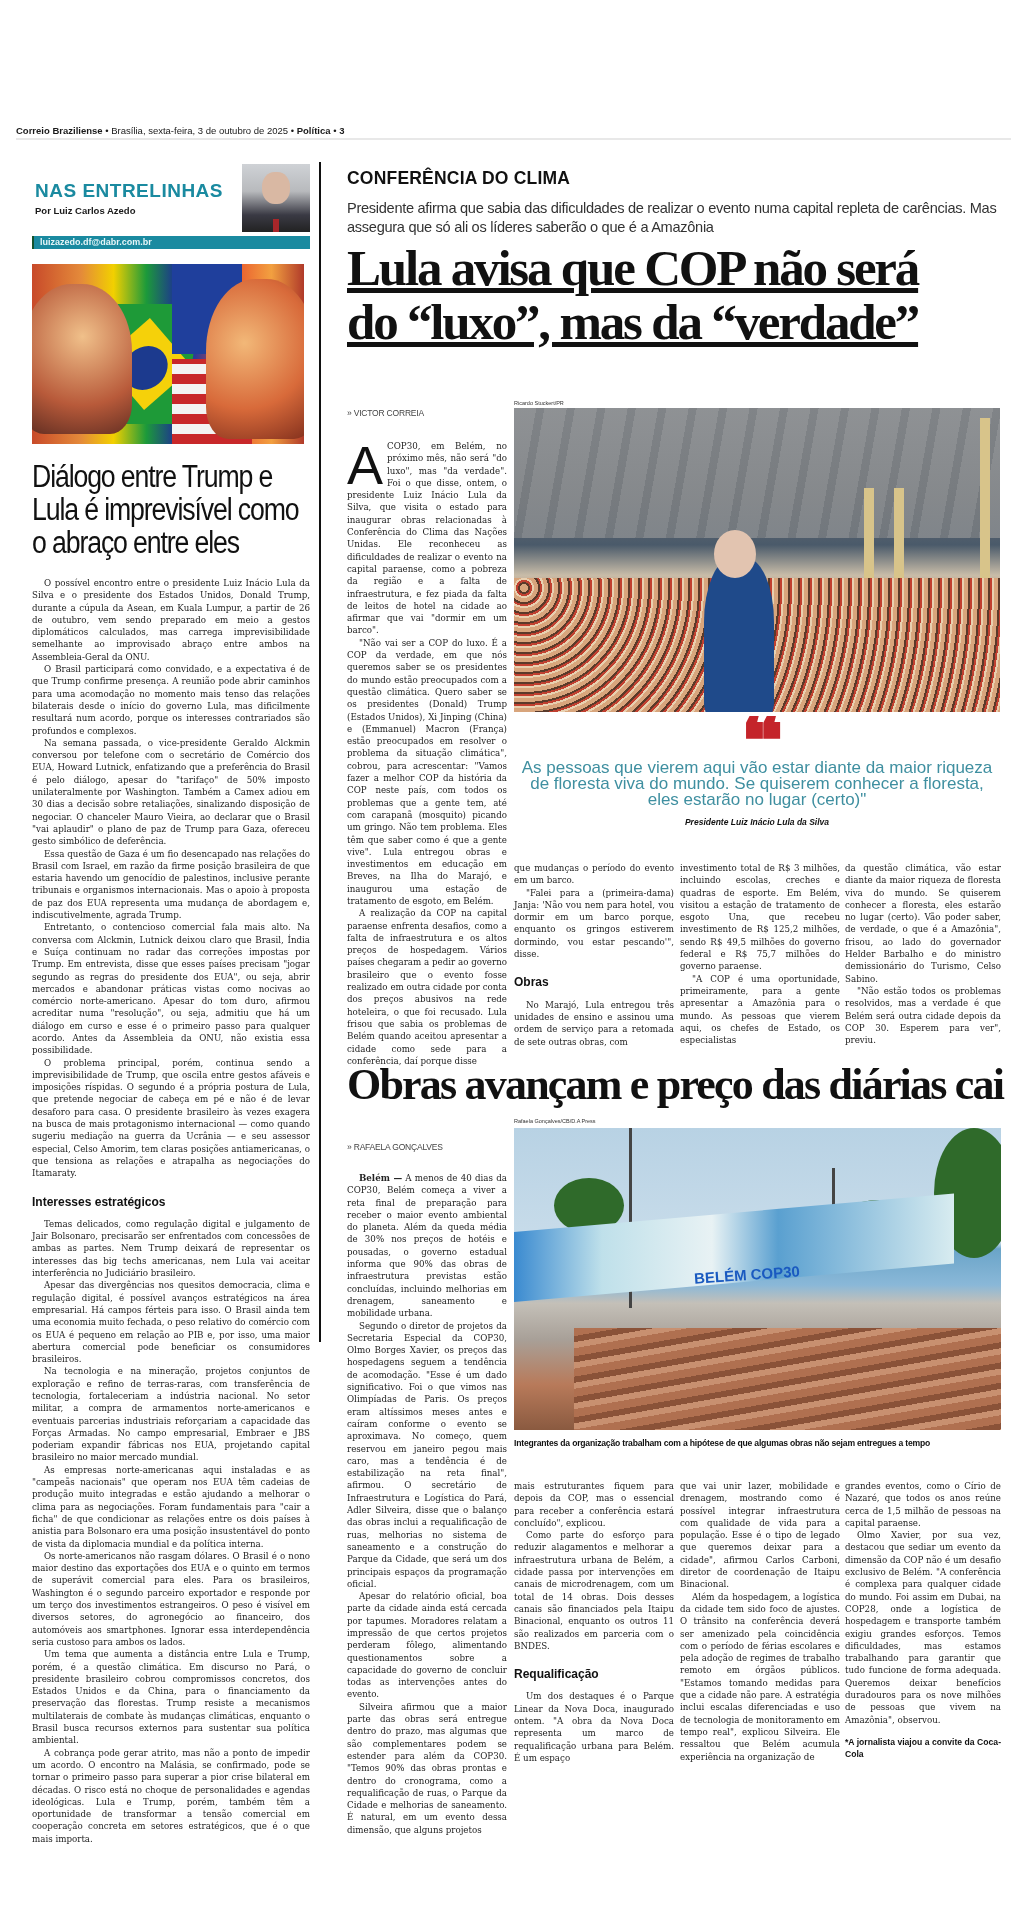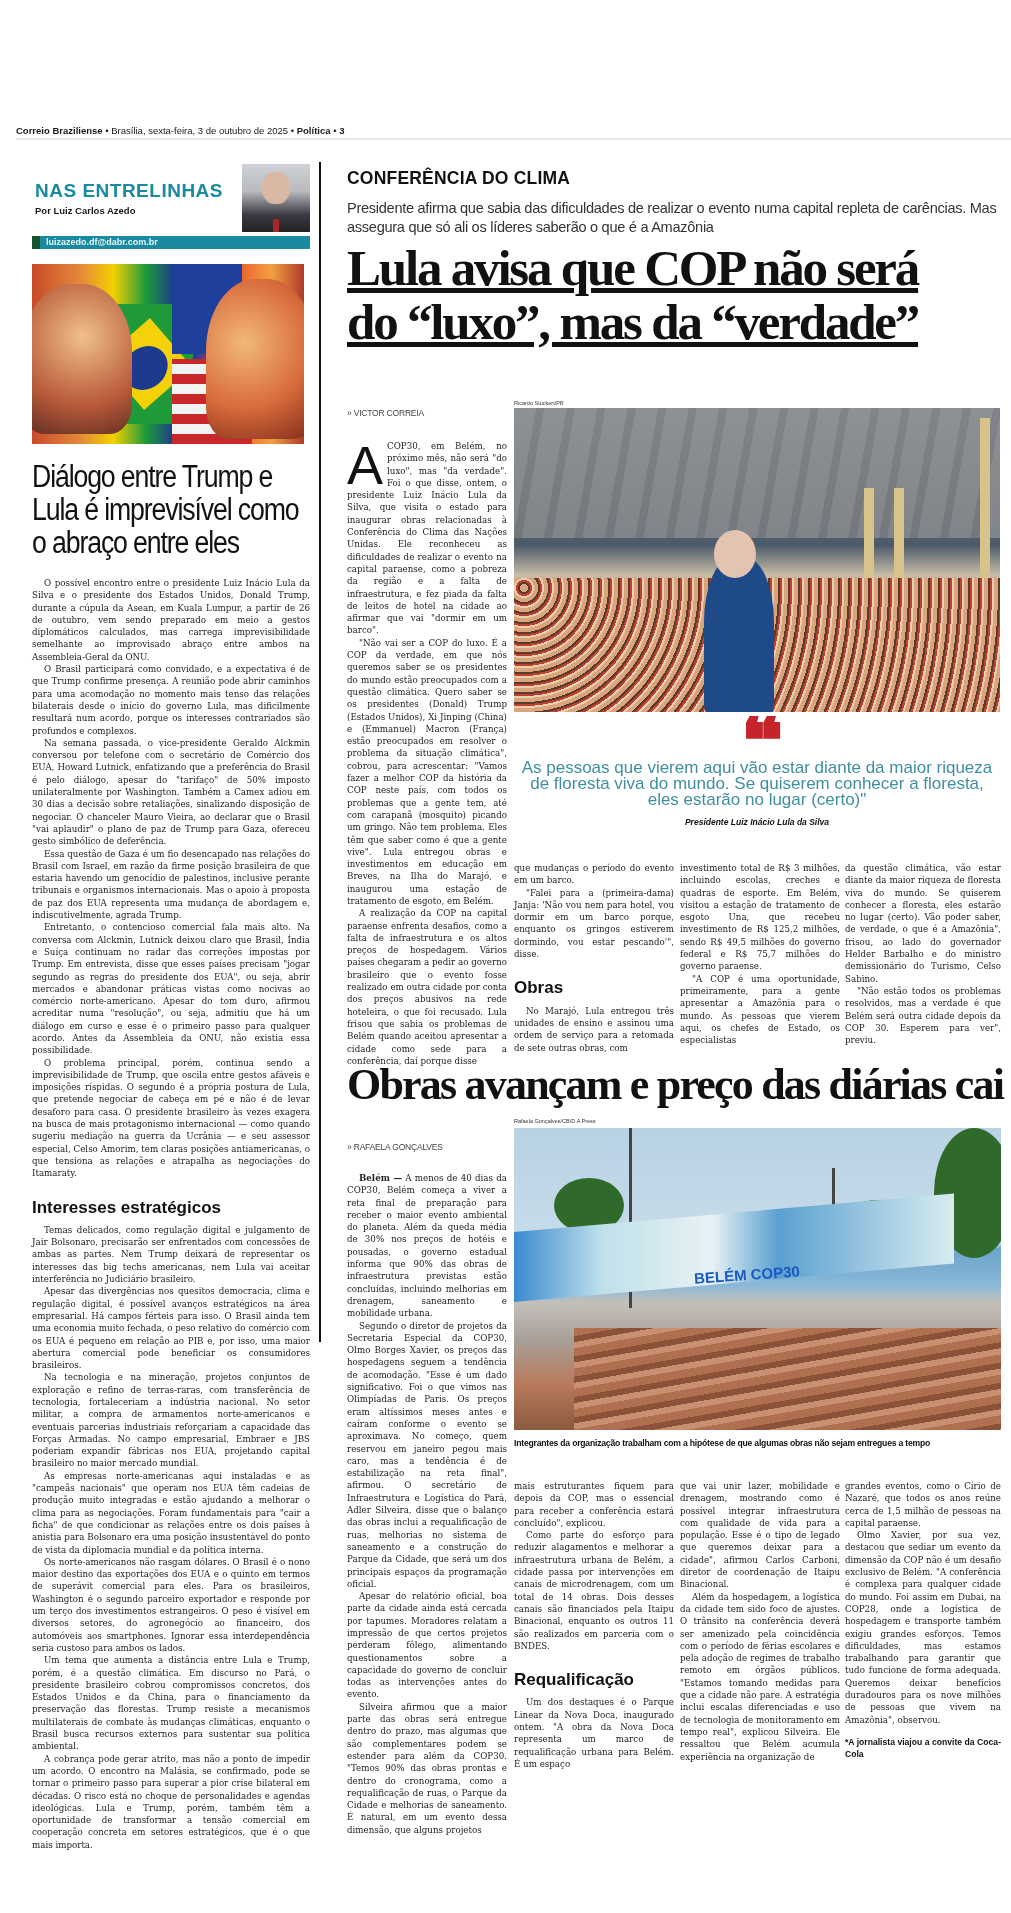--- a/index.html
+++ b/index.html
@@ -13,36 +13,36 @@
   .divider { position: absolute; left: 319px; top: 162px; width: 2px; height: 1180px; background: #111; }
 
   
   .left { position: absolute; left: 32px; top: 160px; width: 278px; }
   .colhead { position: relative; height: 72px; }
   .colhead .kicker { position: absolute; left: 3px; top: 20px; font-family: "Liberation Sans", sans-serif; font-weight: 900; font-size: 19px; letter-spacing: 0.5px; color: #1a8aa0; }
   .colhead .byline { position: absolute; left: 3px; top: 45px; font-family: "Liberation Sans", sans-serif; font-weight: bold; font-size: 9.5px; }
   .colhead .headshot { position: absolute; right: 0; top: 4px; width: 68px; height: 68px; background: linear-gradient(180deg,#cfd2d6 0%,#b8babd 40%,#3a3a44 75%,#222 100%); }
   .colhead .headshot .face { position: absolute; left: 20px; top: 8px; width: 28px; height: 32px; border-radius: 45%; background: #d9b8a3; }
   .colhead .headshot .tie { position: absolute; left: 31px; top: 55px; width: 6px; height: 13px; background: #a8262a; }
-  .emailbar { margin-top: 4px; height: 13px; background: #1a8aa0; color: #e6f6f8; font-family: "Liberation Sans", sans-serif; font-weight: bold; font-size: 9px; line-height: 13px; padding-left: 6px; border-left: 8px solid #14532d; }
+  .emailbar { margin-top: 4px; height: 13px; background: #1a8aa0; color: #e6f6f8; font-family: "Liberation Sans", sans-serif; font-weight: bold; font-size: 9px; line-height: 13px; padding-left: 6px; border-left: 2px solid #14532d; }
 
   .art { margin-top: 15px; width: 272px; height: 180px; position: relative; overflow: hidden; background: linear-gradient(90deg,#c84a2a 0%,#e48a3a 18%,#f2d000 30%,#1c9a3a 42%,#1d3c8a 52%,#2b3b9a 60%,#e84a2a 72%,#f2a040 88%,#b03a2a 100%); }
   .art .flagbr { position: absolute; left: 70px; top: 40px; width: 90px; height: 120px; background: #1e9a38; transform: skewX(-8deg); }
   .art .flagbr .diamond { position: absolute; left: 10px; top: 30px; width: 70px; height: 60px; background: #f5d10a; transform: rotate(45deg); }
   .art .flagbr .globe { position: absolute; left: 22px; top: 42px; width: 44px; height: 44px; border-radius: 50%; background: #1c3a8e; }
   .art .stars { position: absolute; left: 140px; top: 0; width: 70px; height: 90px; background: #1f3f9c; }
   .art .stripes { position: absolute; left: 140px; top: 95px; width: 80px; height: 85px; background: repeating-linear-gradient(0deg,#c8282a 0 10px,#f3f3f3 10px 20px); }
   .art .lula { position: absolute; left: -10px; top: 20px; width: 110px; height: 150px; border-radius: 45% 45% 20% 20%; background: radial-gradient(circle at 55% 35%,#f0c08a,#b85a3a 60%,#5a2a20); }
   .art .trump { position: absolute; right: -12px; top: 15px; width: 110px; height: 160px; border-radius: 45% 45% 20% 20%; background: radial-gradient(circle at 35% 40%,#f2b878,#d86a3a 55%,#7a2a1a); }
 
   .left h2.title { margin-top: 16px; font-family: "Liberation Sans", sans-serif; font-weight: normal; font-size: 31px; line-height: 33px; letter-spacing: -1.3px; transform: scaleX(0.86); transform-origin: left; width: 320px; color: #111; }
   .body8 { font-size: 8.7px; line-height: 12.3px; text-align: justify; hyphens: auto; color: #222; }
   .body8 p { text-indent: 12px; }
   .left .body8 { margin-top: 18px; }
-  .subhead { font-family: "Liberation Sans", sans-serif; font-weight: bold; font-size: 17px; margin: 22px 0 10px 0; color: #111; }
+  .subhead { font-family: "Liberation Sans", sans-serif; font-weight: bold; font-size: 12px; margin: 16px 0 10px 0; color: #111; }
 
   
   .right { position: absolute; left: 347px; top: 160px; width: 650px; }
   .kicker2 { font-family: "Liberation Sans", sans-serif; font-weight: 900; font-size: 17.5px; letter-spacing: 0.2px; margin-top: 8px; color: #111; }
   .deck { margin-top: 10px; font-family: "Liberation Sans", sans-serif; font-size: 14.6px; line-height: 19px; color: #333; letter-spacing: -0.3px; }
   .headline { margin-top: 4px; font-family: "Liberation Serif", serif; font-weight: bold; font-size: 51px; line-height: 54px; letter-spacing: -2.2px; color: #111; text-decoration: underline; }
 
   .story1 { position: absolute; left: 347px; top: 400px; width: 650px; height: 640px; }
   .byline2 { position: absolute; left: 0; top: 8px; font-family: "Liberation Sans", sans-serif; font-size: 8.5px; color: #444; letter-spacing: -0.2px; }
   .col { position: absolute; width: 160px; }

